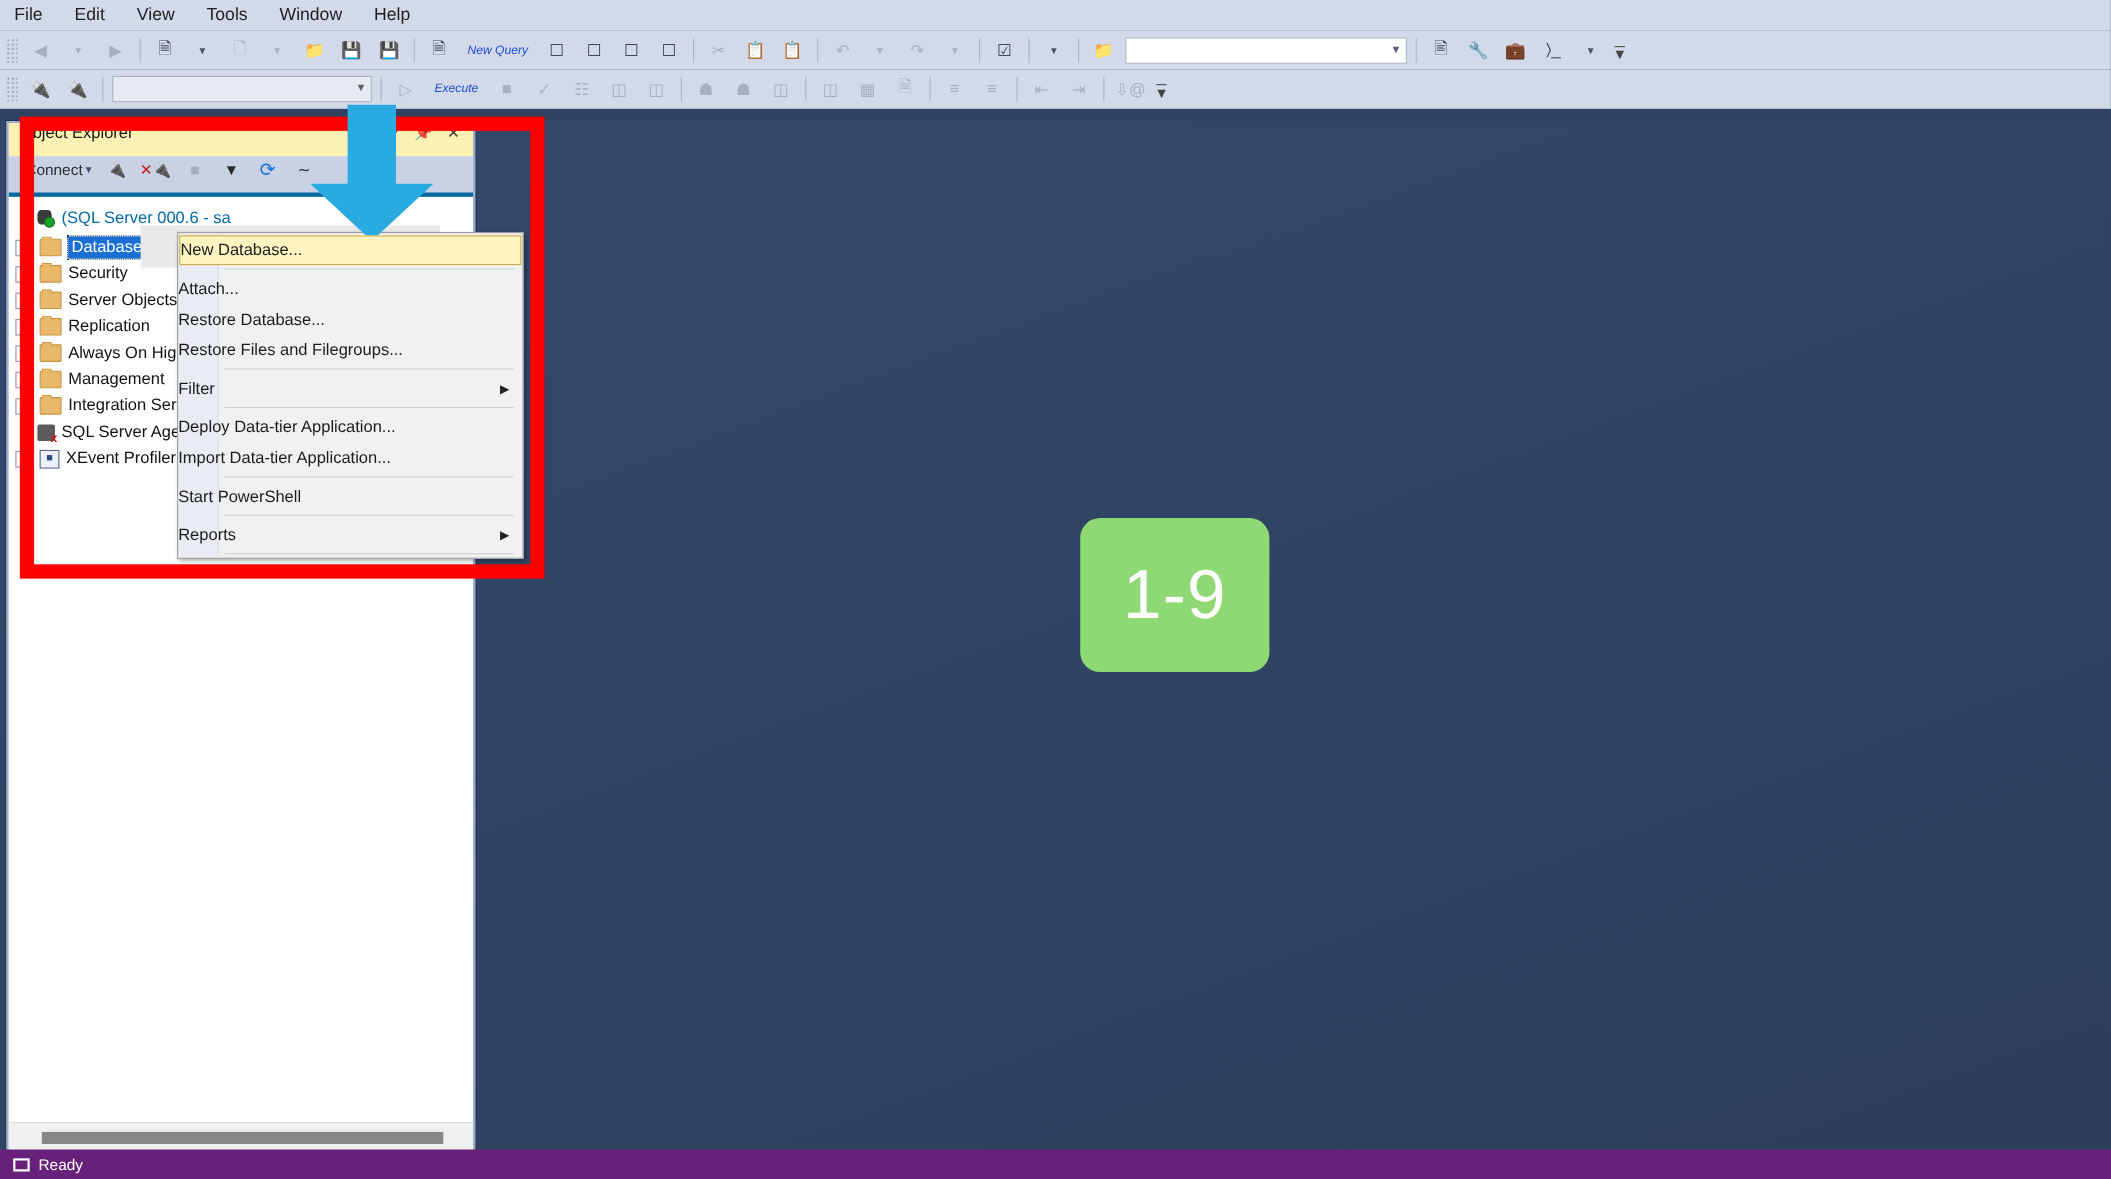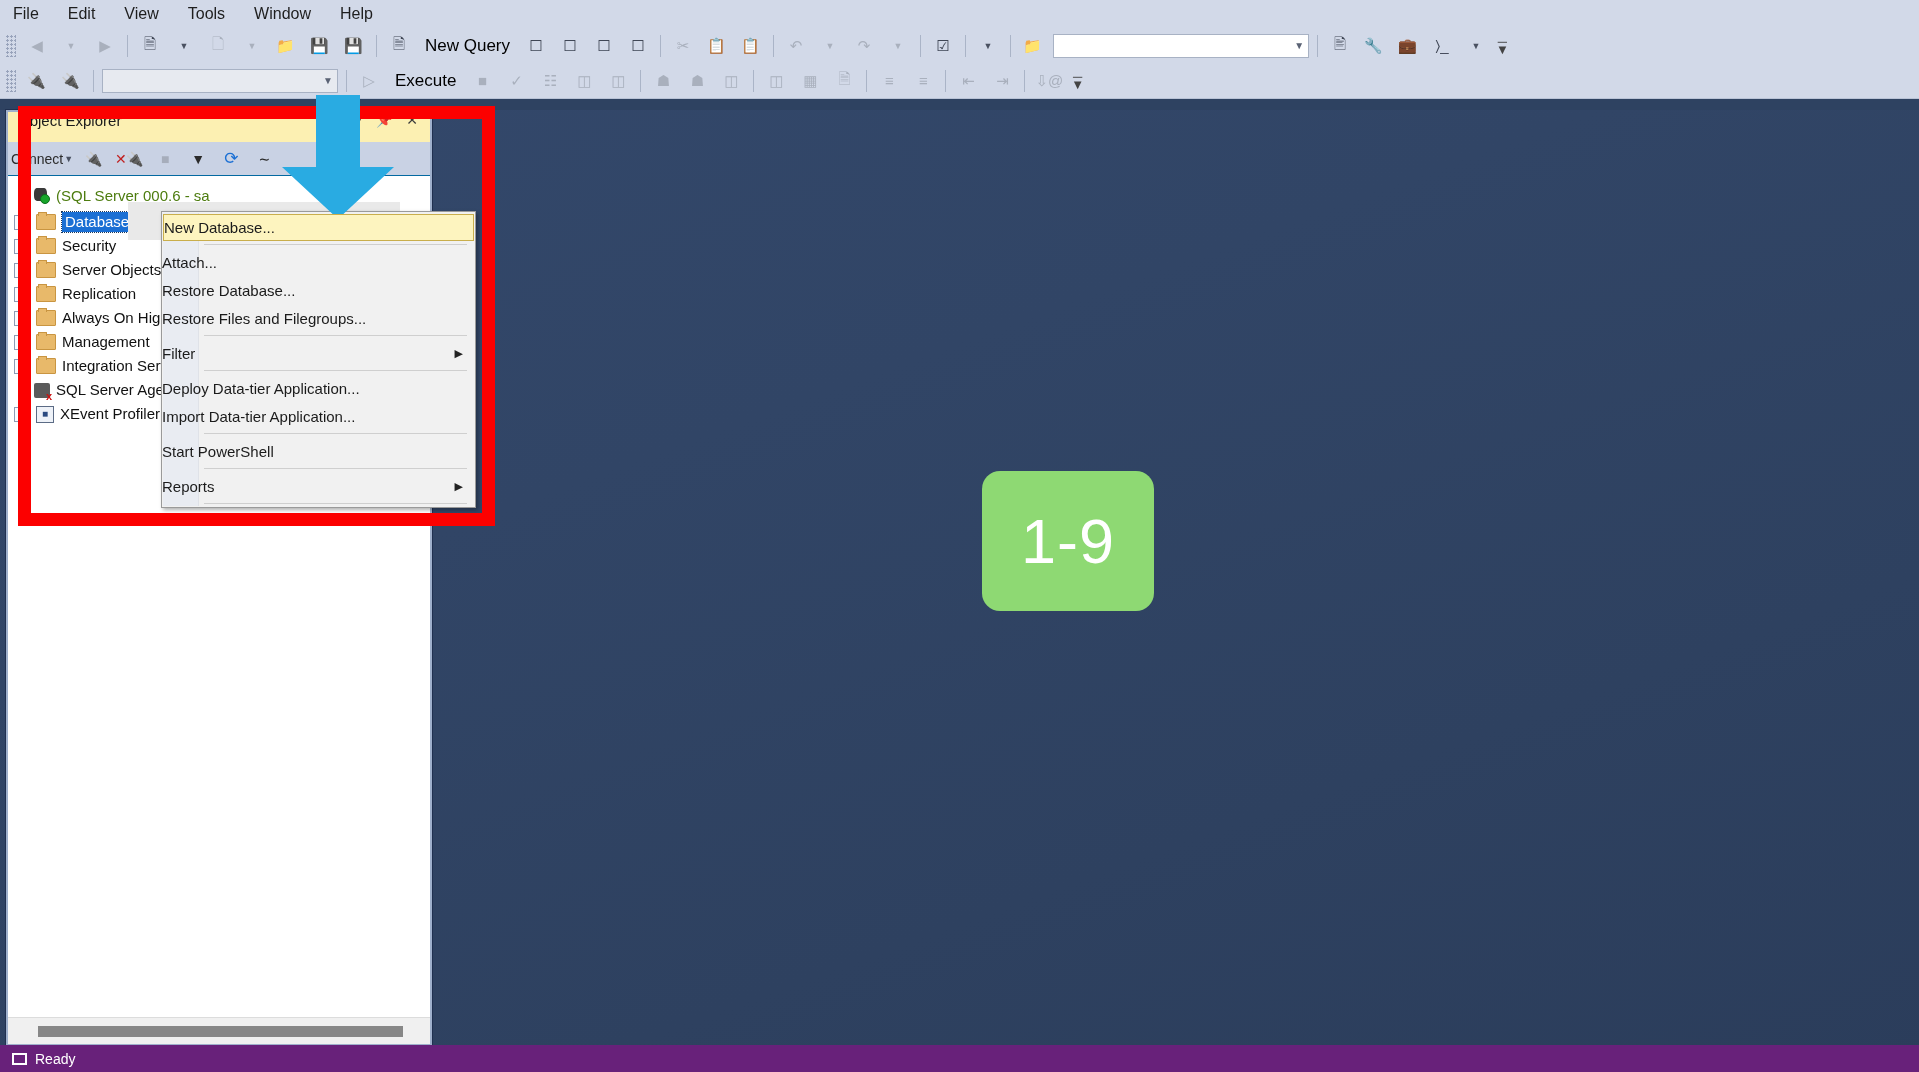--- a/index.html
+++ b/index.html
@@ -41,21 +41,21 @@
       radial-gradient(circle at 1.5px 1.5px, #8e9ab3 1px, transparent 1.2px);
     background-size:4px 4px;opacity:.85;
   }
   .tbtn{
     min-width:24px;height:26px;display:inline-flex;align-items:center;
     justify-content:center;margin:0 1px;font-size:15px;color:#3f4655;
     border:1px solid transparent;border-radius:2px;cursor:default;
     padding:0 3px;
   }
   .tbtn.dis{color:#a9b0bd;}
-  .tbtn.lbl{font-size:17px;padding:0 7px;color:#000000;}
+  .tbtn.lbl{font-size:11px;padding:0 7px;color:#1d4ed8;font-style:italic;}
   .tsep{width:1px;height:22px;background:#aab4c7;margin:0 5px;}
   .caret{font-size:9px;color:#4a5161;margin-left:1px;}
   .tcombo{
     width:230px;height:22px;background:#e7eaf0;border:1px solid #a8b2c4;
     margin:0 3px;display:flex;align-items:center;justify-content:flex-end;
     padding-right:4px;color:#5a6274;font-size:10px;
   }
   .tcombo.white{background:#ffffff;width:250px;}
   .ovf{font-size:13px;color:#444;margin-left:3px;line-height:8px;
        display:flex;flex-direction:column;align-items:center;}
@@ -66,22 +66,22 @@
     background:#ffffff;border:2px solid #9fb0cc;box-sizing:border-box;
     box-shadow:0 0 0 1px #203050;
   }
   .oe-title{
     height:30px;background:#fcf0b2;display:flex;align-items:flex-start;
     padding:0 6px 0 10px;
   }
   .oe-title .t{font-size:15px;color:#1a1a1a;flex:1;}
   .oe-title .ctl{font-size:14px;color:#3b3b3b;padding:0 6px;cursor:default;}
   .oe-toolbar{
-    height:33px;background:#c9d2e4;display:flex;align-items:center;
-    padding-left:0;border-bottom:1px solid #0369a1;
+    height:33px;background:#c9d2e4;display:flex;
+    padding-left:12px;border-bottom:4px solid #0369a1;
   }
   .oe-toolbar .ob{
     display:inline-flex;align-items:center;justify-content:center;
     height:24px;min-width:24px;font-size:14px;color:#2b2b2b;
     margin-right:3px;cursor:default;padding:0 3px;
   }
   .oe-body{position:relative;height:calc(100% - 30px - 33px);background:#fff;}
 
   
   .tree{padding:6px 0 0 6px;font-size:15px;color:#111;}
@@ -102,21 +102,21 @@
     content:"";position:absolute;left:1px;top:-3px;width:7px;height:3px;
     background:#e8b96a;border:1px solid #c99541;border-bottom:none;
     border-radius:1px 1px 0 0;
   }
   .tlabel{line-height:18px;}
   .tlabel.sel{
     background:#1a6fd4;color:#fff;padding:1px 3px;
     outline:1px dotted #18365e;
   }
   .server-row{display:flex;align-items:center;height:22px;margin:2px 0 6px 0;
-              font-size:15px;color:#4d7c0f;white-space:nowrap;}
+              font-size:15px;color:#0369a1;white-space:nowrap;}
   .db-cyl{
     width:15px;height:16px;margin-right:7px;position:relative;flex:0 0 auto;
   }
   .db-cyl .c{
     position:absolute;left:0;top:1px;width:13px;height:13px;
     background:#3a3a3a;border-radius:3px/5px;
   }
   .db-cyl .g{
     position:absolute;right:-1px;bottom:-1px;width:8px;height:8px;
     background:#18a52a;border-radius:50%;border:1px solid #0d6d1b;

